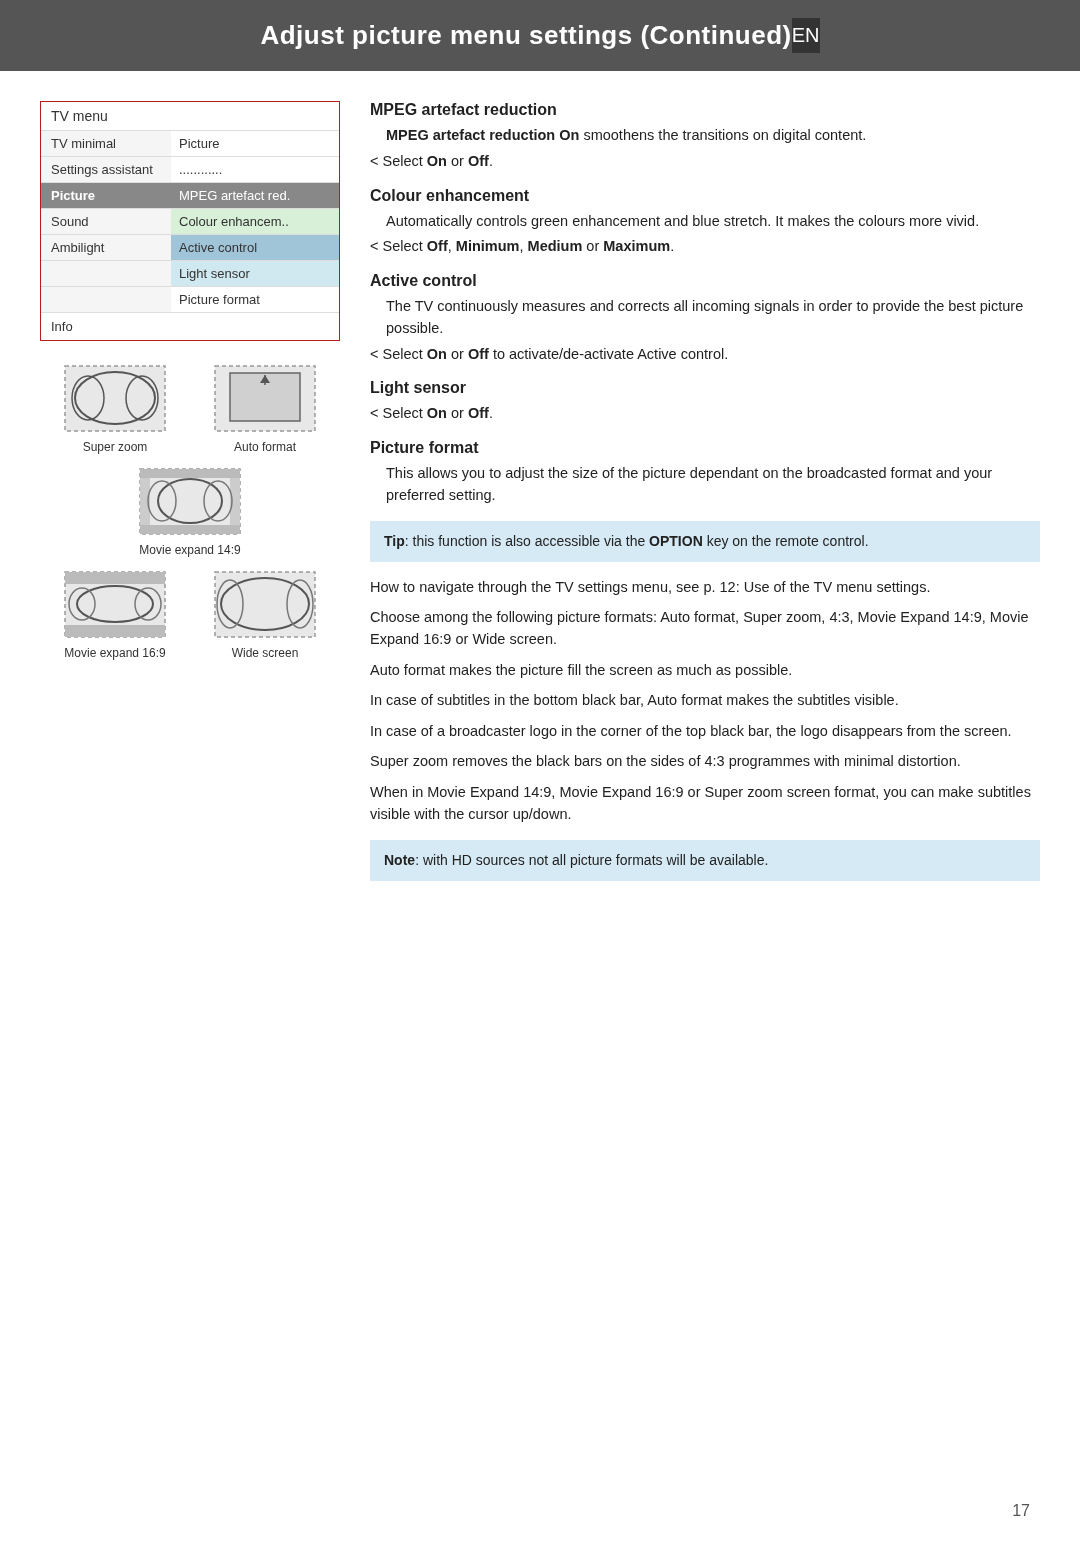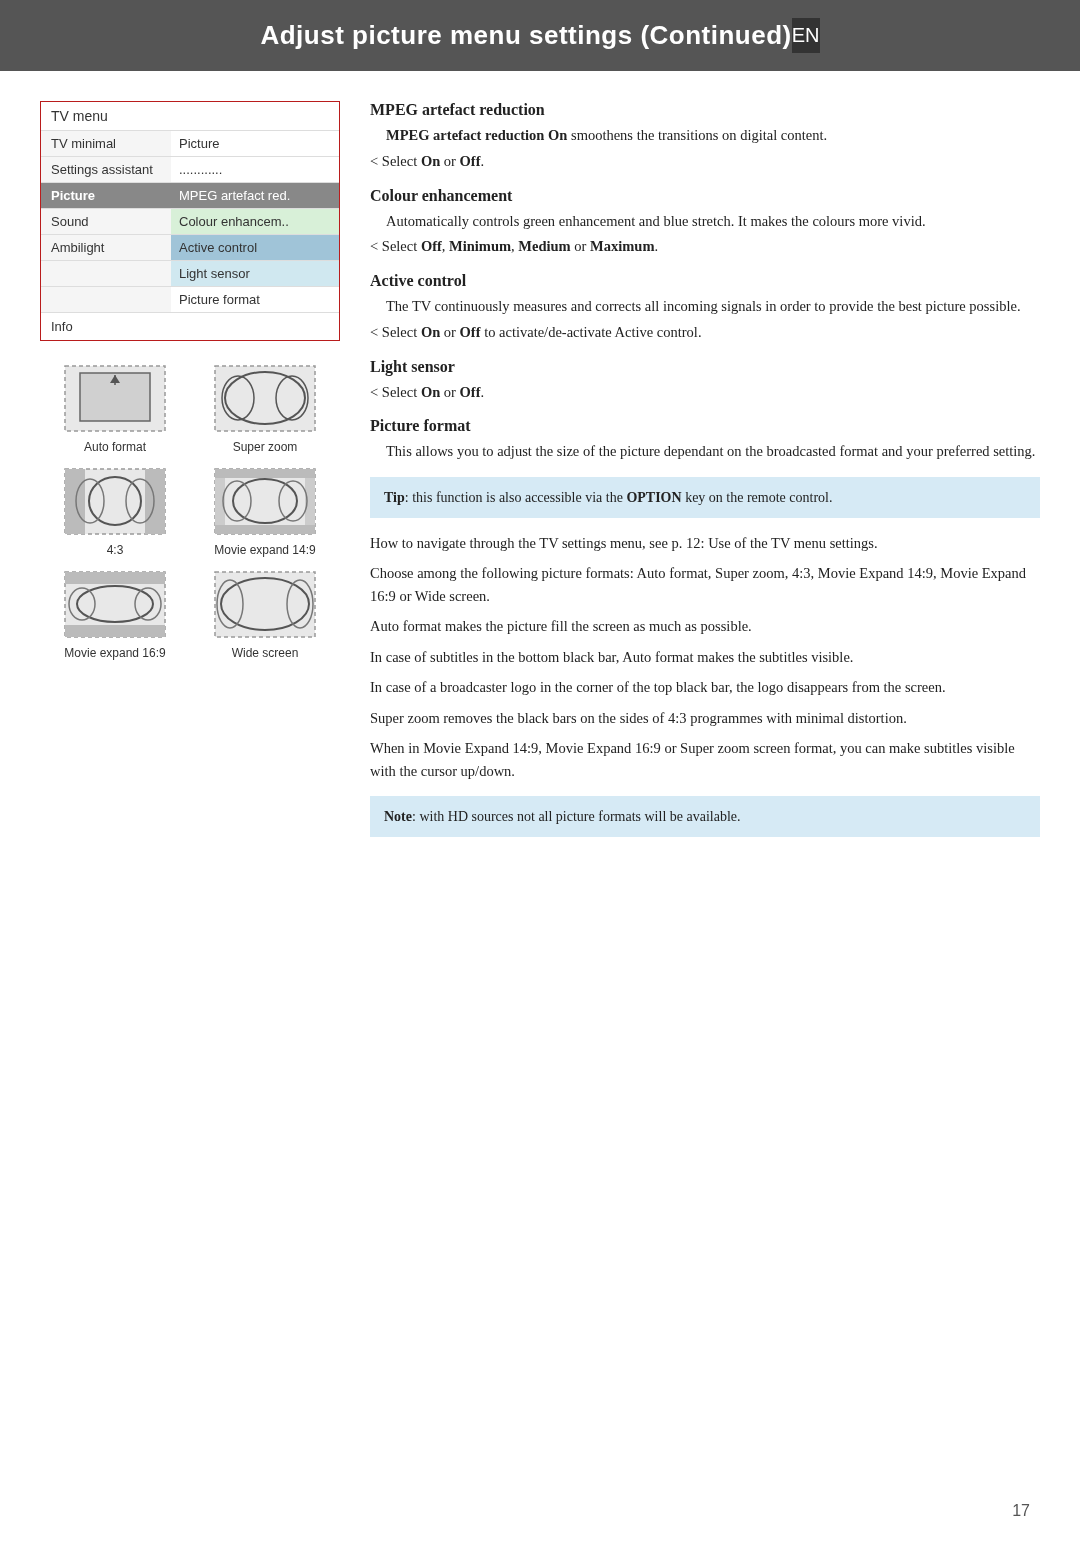--- a/index.html
+++ b/index.html
@@ -132,21 +132,20 @@
 
     
     .diag-svg {
       width: 110px;
       height: 75px;
     }
 
     
     .right-col {
       flex: 1;
-      font-family: Liberation Serif, serif;
     }
 
     .section-title {
       font-size: 16px;
       font-weight: bold;
       margin-bottom: 6px;
     }
     .section-body {
       font-size: 14.5px;
       line-height: 1.5;
@@ -249,55 +248,42 @@
 
       <div class="menu-info-row">Info</div>
     </div>
 
     <div class="format-diagrams">
 
       <div class="diagram-row">
         <div class="diagram-item">
           <svg class="diag-svg" viewBox="0 0 110 75">
             <rect x="5" y="5" width="100" height="65" fill="#e8e8e8" stroke="#999" stroke-width="1.5" stroke-dasharray="4,3"></rect>
+
+            <ellipse cx="55" cy="37" rx="40" ry="26" fill="none" stroke="#555" stroke-width="2"></ellipse>
+
+            <ellipse cx="82" cy="37" rx="16" ry="22" fill="none" stroke="#555" stroke-width="1.5"></ellipse>
+
+            <ellipse cx="28" cy="37" rx="16" ry="22" fill="none" stroke="#555" stroke-width="1.5"></ellipse>
+          </svg>
+          <span class="diagram-label">Super zoom</span>
+        </div>
+        <div class="diagram-item">
+          <svg class="diag-svg" viewBox="0 0 110 75">
+            <rect x="5" y="5" width="100" height="65" fill="#e8e8e8" stroke="#999" stroke-width="1.5" stroke-dasharray="4,3"></rect>
             <rect x="20" y="12" width="70" height="48" fill="#d0d0d0" stroke="#666" stroke-width="1.5"></rect>
 
             <polygon points="55,14 50,22 60,22" fill="#555"></polygon>
             <line x1="55" y1="14" x2="55" y2="24" stroke="#555" stroke-width="1.5"></line>
           </svg>
           <span class="diagram-label">Auto format</span>
         </div>
-        <div class="diagram-item">
-          <svg class="diag-svg" viewBox="0 0 110 75">
-            <rect x="5" y="5" width="100" height="65" fill="#e8e8e8" stroke="#999" stroke-width="1.5" stroke-dasharray="4,3"></rect>
-
-            <ellipse cx="55" cy="37" rx="40" ry="26" fill="none" stroke="#555" stroke-width="2"></ellipse>
-
-            <ellipse cx="82" cy="37" rx="16" ry="22" fill="none" stroke="#555" stroke-width="1.5"></ellipse>
-
-            <ellipse cx="28" cy="37" rx="16" ry="22" fill="none" stroke="#555" stroke-width="1.5"></ellipse>
-          </svg>
-          <span class="diagram-label">Super zoom</span>
-        </div>
       </div>
 
       <div class="diagram-row">
-        <div class="diagram-item">
-          <svg class="diag-svg" viewBox="0 0 110 75">
-            <rect x="5" y="5" width="100" height="65" fill="#e8e8e8" stroke="#999" stroke-width="1.5" stroke-dasharray="4,3"></rect>
-
-            <rect x="5" y="5" width="20" height="65" fill="#bbb"></rect>
-            <rect x="85" y="5" width="20" height="65" fill="#bbb"></rect>
-
-            <ellipse cx="55" cy="37" rx="26" ry="24" fill="none" stroke="#555" stroke-width="2"></ellipse>
-            <ellipse cx="30" cy="37" rx="14" ry="22" fill="none" stroke="#777" stroke-width="1.5"></ellipse>
-            <ellipse cx="80" cy="37" rx="14" ry="22" fill="none" stroke="#777" stroke-width="1.5"></ellipse>
-          </svg>
-          <span class="diagram-label">4:3</span>
-        </div>
         <div class="diagram-item">
           <svg class="diag-svg" viewBox="0 0 110 75">
             <rect x="5" y="5" width="100" height="65" fill="#e8e8e8" stroke="#999" stroke-width="1.5" stroke-dasharray="4,3"></rect>
 
             <rect x="5" y="5" width="100" height="9" fill="#bbb"></rect>
             <rect x="5" y="61" width="100" height="9" fill="#bbb"></rect>
 
             <rect x="5" y="14" width="10" height="47" fill="#ccc"></rect>
             <rect x="95" y="14" width="10" height="47" fill="#ccc"></rect>
 

